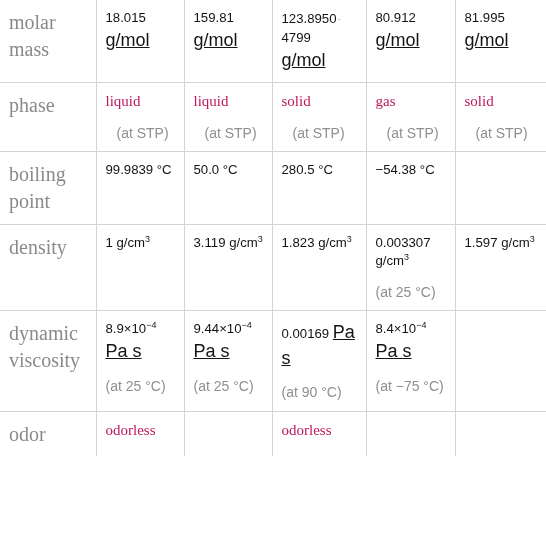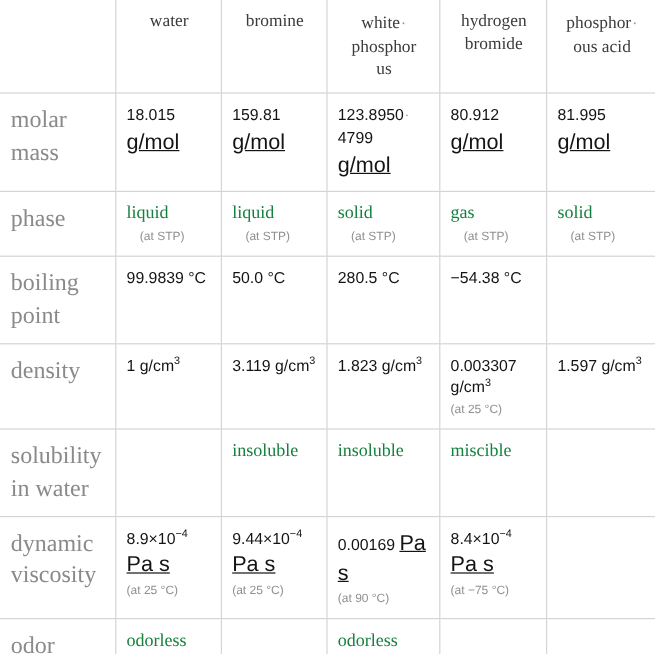--- a/index.html
+++ b/index.html
@@ -67,31 +67,31 @@
     font-size: 13.2px;
     color: #141414;
     line-height: 1.42;
   }
   .v { display: block; }
 
   
   .word {
     font-family: "Liberation Serif", serif;
     font-size: 15px;
-    color: #15803d;
+    color: #be185d;
     line-height: 1.3;
   }
 
   
   .qual {
     display: block;
     font-family: "Liberation Sans", sans-serif;
-    font-size: 10px;
+    font-size: 14px;
     color: #8f8f8f;
-    margin-top: 2px;
+    margin-top: 12px;
     padding-left: 11px;
     line-height: 1.3;
   }
   .qual.nopad { padding-left: 0; }
 
   
   .unit { font-size: 18px; text-decoration: underline; }
 
   sup {
     font-size: 0.68em;
@@ -116,30 +116,20 @@
   <colgroup>
     <col class="c-label">
       <col class="c-1">
       <col class="c-2">
     <col class="c-3">
       <col class="c-4">
       <col class="c-5">
   </colgroup>
   <tbody id="table-body">
       <tr>
-        <td class="hdr hdr-blank">
-          <span class="empty"></span>
-        </td>
-        <td class="hdr"><span>water</span></td>
-        <td class="hdr"><span>bromine</span></td>
-        <td class="hdr"><span>white</span><span class="brk">․</span><br>phosphor<br>us</td>
-        <td class="hdr"><span>hydrogen</span><br>bromide</td>
-        <td class="hdr"><span>phosphor</span><span class="brk">․</span><br>ous acid</td>
-      </tr>
-      <tr>
         <td class="rowlabel">molar mass</td>
         <td class="val">
           <span class="v">18.015 <span class="unit">g/mol</span></span>
         </td>
         <td class="val">
           <span class="v">159.81 <span class="unit">g/mol</span></span>
         </td>
         <td class="val">
           <span class="v">123.8950<span class="brk">․</span>4799 <span class="unit">g/mol</span></span>
         </td>
@@ -204,38 +194,20 @@
         </td>
         <td class="val">
           <span class="v">0.003307 g/cm<sup>3</sup></span>
           <span class="qual nopad">(at 25 °C)</span>
         </td>
         <td class="val">
           <span class="v">1.597 g/cm<sup>3</sup></span>
         </td>
       </tr>
       <tr>
-        <td class="rowlabel">solubility in water</td>
-        <td class="val">
-          <span class="empty"></span>
-        </td>
-        <td class="val">
-          <span class="v word">insoluble</span>
-        </td>
-        <td class="val">
-          <span class="v word">insoluble</span>
-        </td>
-        <td class="val">
-          <span class="v word">miscible</span>
-        </td>
-        <td class="val">
-          <span class="empty"></span>
-        </td>
-      </tr>
-      <tr>
         <td class="rowlabel">dynamic viscosity</td>
         <td class="val">
           <span class="v">8.9×10<sup>−4</sup> <span class="unit">Pa s</span></span>
           <span class="qual nopad">(at 25 °C)</span>
         </td>
         <td class="val">
           <span class="v">9.44×10<sup>−4</sup> <span class="unit">Pa s</span></span>
           <span class="qual nopad">(at 25 °C)</span>
         </td>
         <td class="val">

